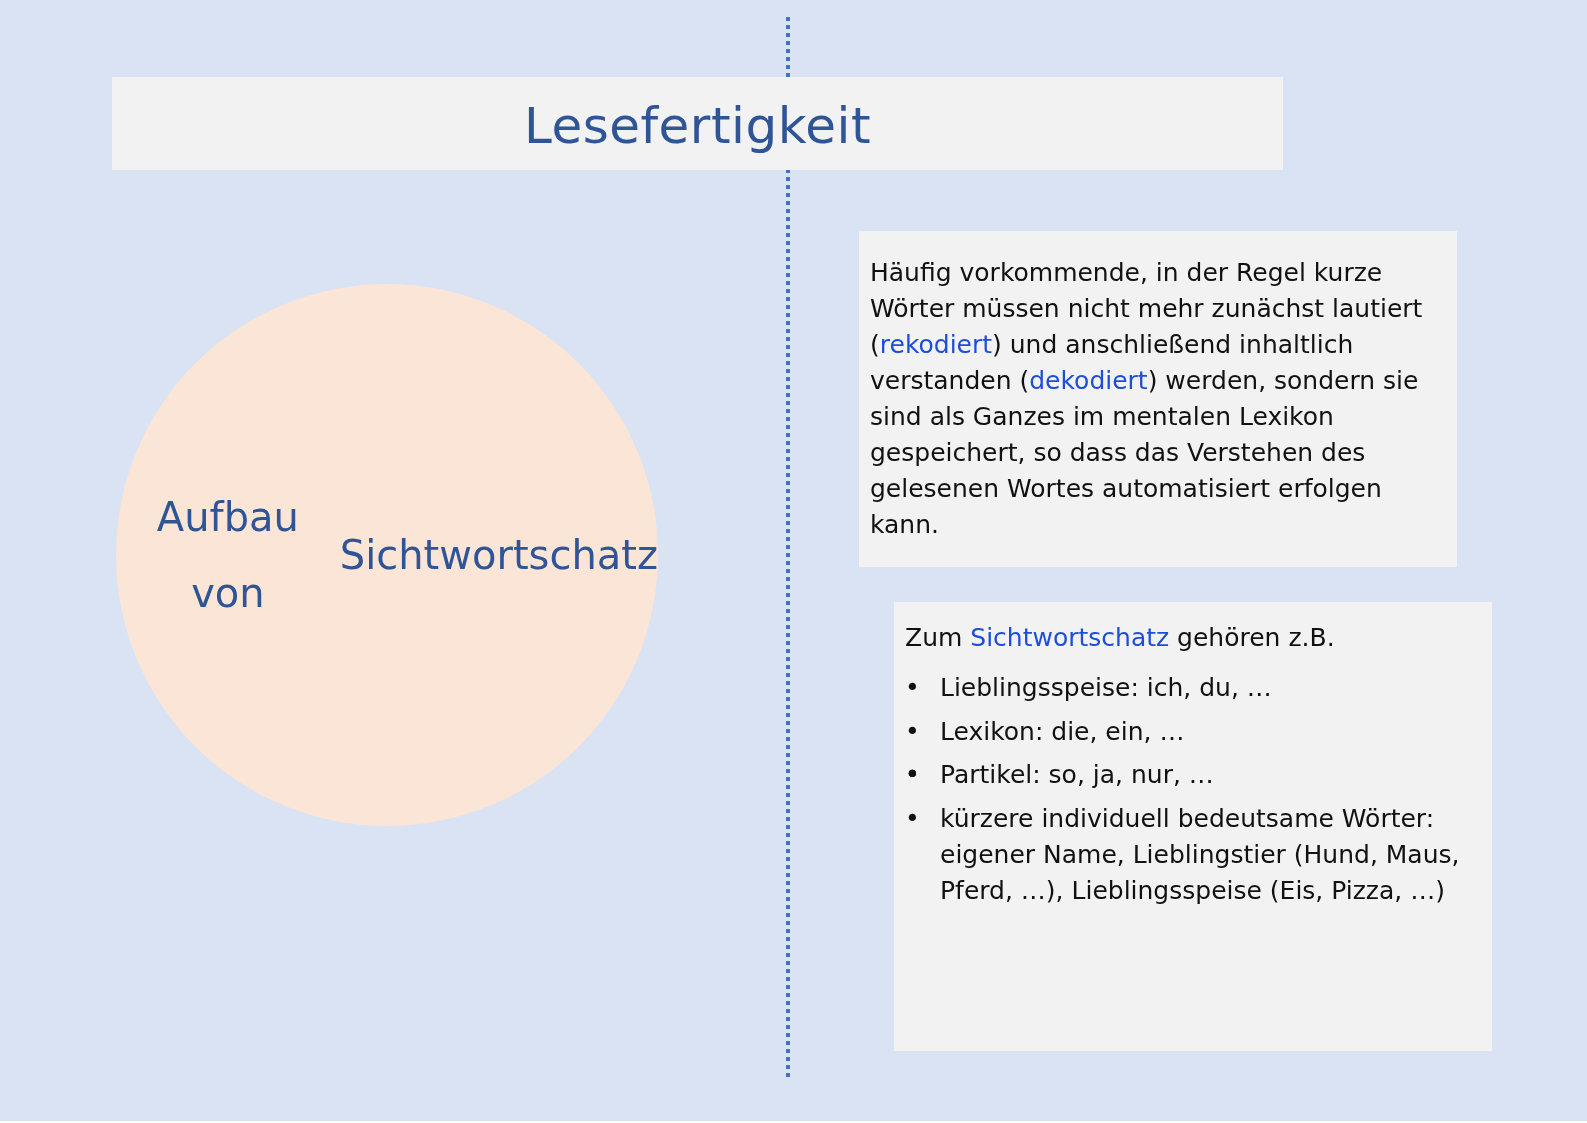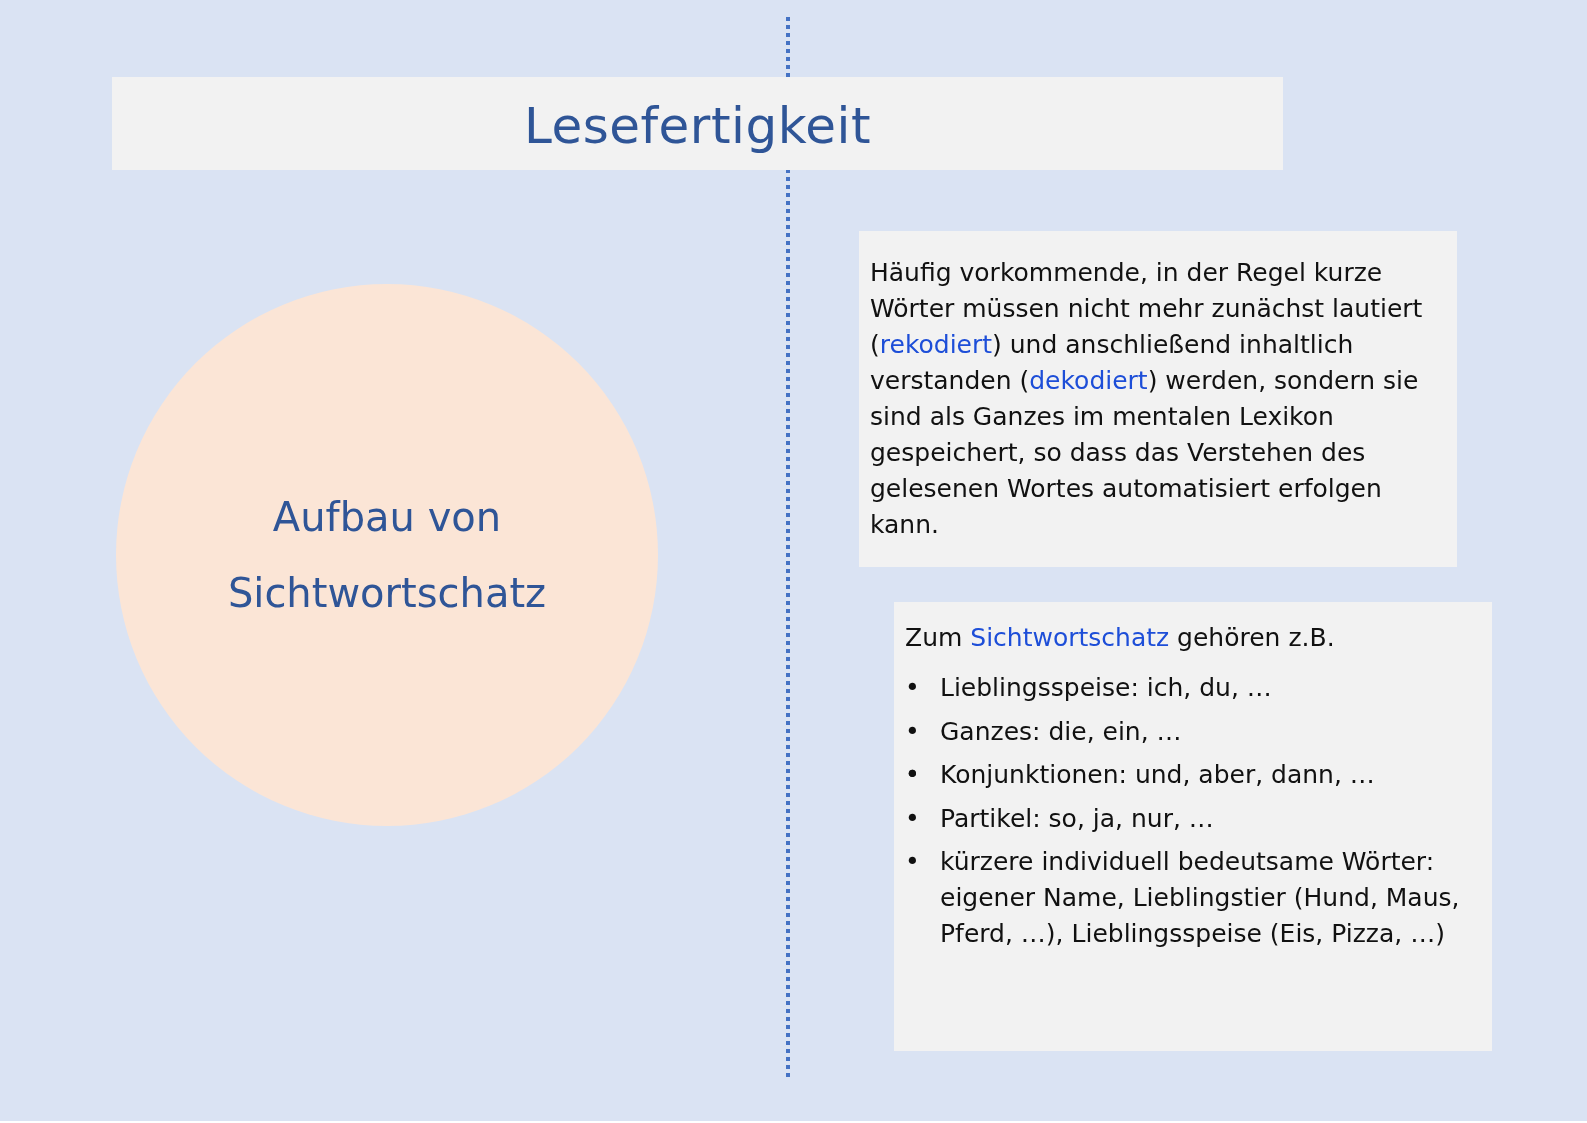--- a/index.html
+++ b/index.html
@@ -15,21 +15,21 @@
       background-image: repeating-linear-gradient(to bottom, #4472c4 0 4px, transparent 4px 8px);
     }
     .title-bar {
       position: absolute; left: 112px; top: 77px; width: 1171px; height: 93px;
       background: #f2f2f2; display: flex; align-items: center; justify-content: center;
     }
     .title-text { color: #2f5597; font-size: 50px; letter-spacing: 0.5px; line-height: 1; transform: translateY(2px); }
     .circle {
       position: absolute; left: 116px; top: 284px; width: 542px; height: 542px;
       border-radius: 50%; background: #fbe5d6;
-      display: flex; flex-direction: column; align-items: center; justify-content: center;
+      display: flex; flex-direction: row; align-items: center; justify-content: center;
     }
     .circle-line { color: #2f5597; font-size: 40px; line-height: 76px; text-align: center; }
     .box {
       position: absolute; background: #f2f2f2; color: #111111; font-size: 25px; line-height: 36px;
       box-sizing: border-box;
     }
     .box1 { left: 859px; top: 231px; width: 598px; height: 336px; padding: 24px 8px 0 11px; }
     .box2 { left: 859px; top: 602px; width: 598px; height: 449px; padding: 18px 8px 0 11px; margin-left: 35px; }
     .accent { color: #1d4ed8; }
     .intro { margin: 0 0 14px 0; }
@@ -55,19 +55,19 @@
 </div>
 
 <div class="box box1">
   <p style="margin:0"><span>Häufig vorkommende, in der Regel kurze Wörter müssen nicht mehr zunächst lautiert (</span><span class="accent">rekodiert</span><span>) und anschließend inhaltlich verstanden (</span><span class="accent">dekodiert</span><span>) werden, sondern sie sind als Ganzes im mentalen Lexikon gespeichert, so dass das Verstehen des gelesenen Wortes automatisiert erfolgen kann.</span></p>
 </div>
 
 <div class="box box2">
   <p class="intro"><span>Zum </span><span class="accent">Sichtwortschatz</span><span> gehören z.B.</span></p>
   <ul class="items">
     <li><span class="bullet">•</span><span>Lieblingsspeise: ich, du, …</span></li>
-    <li><span class="bullet">•</span><span>Ganzes: die, ein, …</span></li>
+    <li><span class="bullet">•</span><span>Lexikon: die, ein, …</span></li>
     <li><span class="bullet">•</span></li>
-    <li><span class="bullet">•</span><span>Konjunktionen: und, aber, dann, …</span></li>
+    <li><span class="bullet">•</span></li>
     <li><span class="bullet">•</span><span>Partikel: so, ja, nur, …</span></li>
     <li><span class="bullet">•</span><span>kürzere individuell bedeutsame Wörter: eigener Name, Lieblingstier (Hund, Maus, Pferd, …), Lieblingsspeise (Eis, Pizza, …)</span></li>
   </ul>
 </div>
 
 </body></html>

